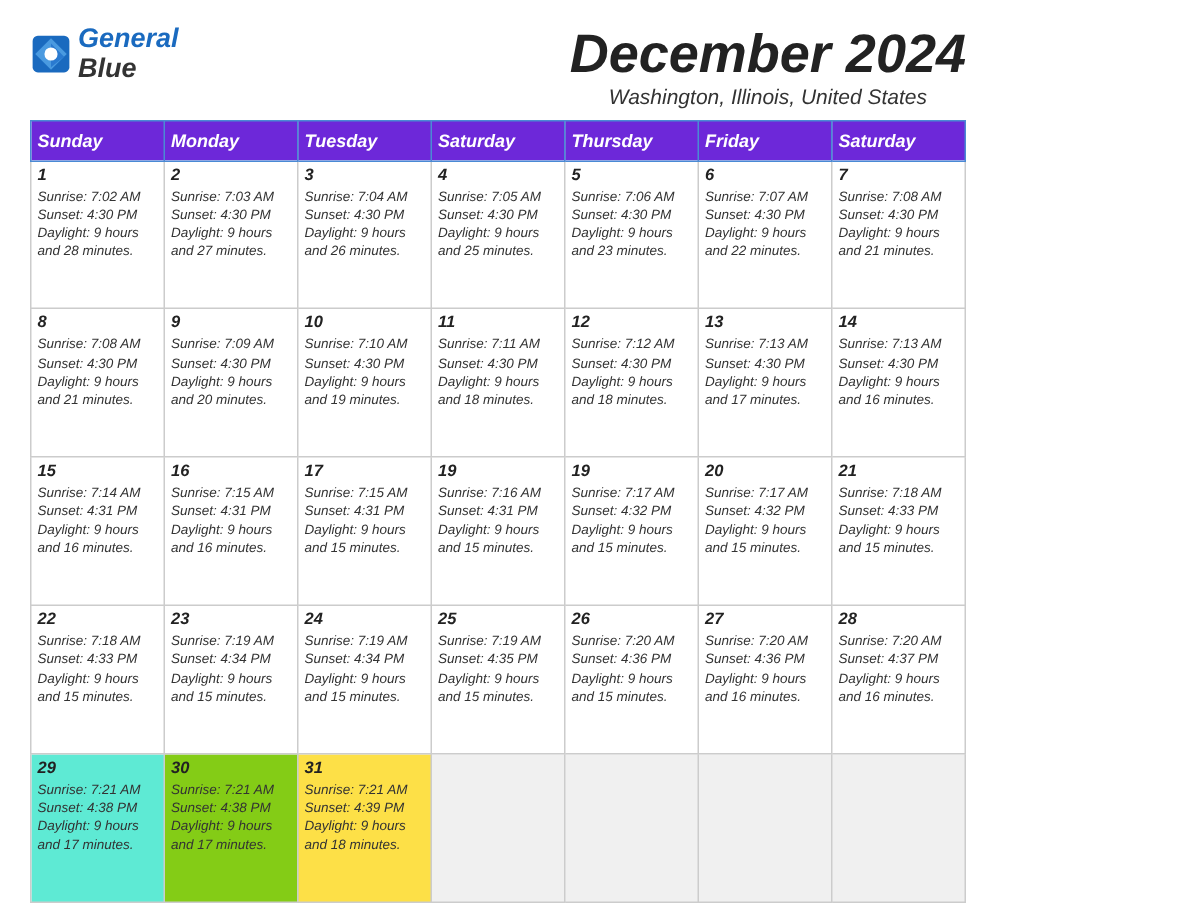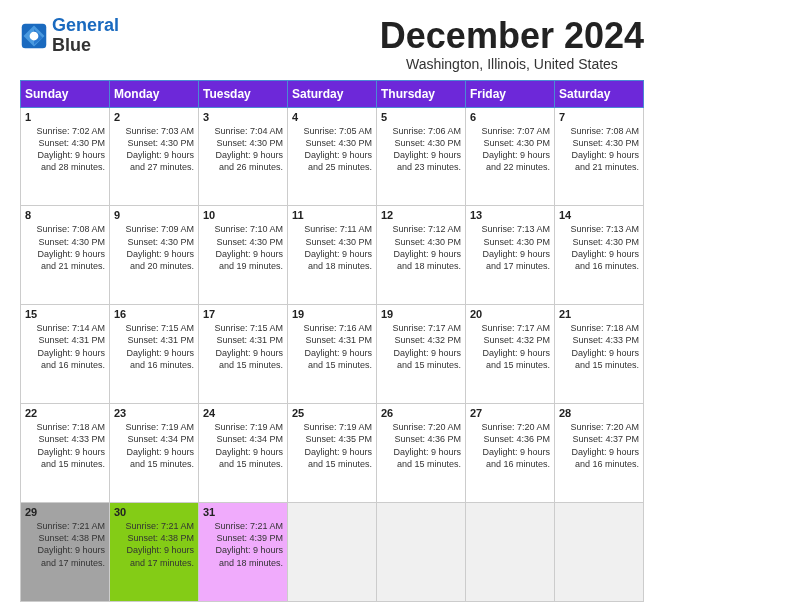--- a/index.html
+++ b/index.html
@@ -9,20 +9,21 @@
       font-family: Arial, sans-serif;
       background: #fff;
       overflow: hidden;
     }
     .page {
       width: 664px;
       height: 612px;
       padding: 16px 20px 10px 20px;
       display: flex;
       flex-direction: column;
+      font-style: italic;
     }
     .header {
       display: flex;
       justify-content: space-between;
       align-items: flex-start;
       margin-bottom: 8px;
     }
     .logo {
       display: flex;
       align-items: center;
@@ -91,21 +92,20 @@
       font-size: 11px;
       font-weight: bold;
       color: #222;
       display: block;
       margin-bottom: 2px;
     }
     .cell-text {
       font-size: 9px;
       color: #333;
       line-height: 1.35;
-      text-align: right;
     }
   </style>
 </head>
 <body>
 
 <div class="page">
   <div class="header">
     <div class="logo">
       <svg class="logo-icon" viewBox="0 0 32 32" xmlns="http://www.w3.org/2000/svg">
         <rect x="2" y="2" width="28" height="28" rx="4" fill="#1a6abf"></rect>
@@ -251,29 +251,29 @@
           <td>
             <span class="day-num">27</span>
             <div class="cell-text">Sunrise: 7:20 AM<br>Sunset: 4:36 PM<br>Daylight: 9 hours and 16 minutes.</div>
           </td>
           <td>
             <span class="day-num">28</span>
             <div class="cell-text">Sunrise: 7:20 AM<br>Sunset: 4:37 PM<br>Daylight: 9 hours and 16 minutes.</div>
           </td>
         </tr>
         <tr class="last-week">
-          <td style="background: #a3a3a3;">
+          <td style="background: #5eead4;">
             <span class="day-num">29</span>
             <div class="cell-text">Sunrise: 7:21 AM<br>Sunset: 4:38 PM<br>Daylight: 9 hours and 17 minutes.</div>
           </td>
           <td style="background: #84cc16;">
             <span class="day-num">30</span>
             <div class="cell-text">Sunrise: 7:21 AM<br>Sunset: 4:38 PM<br>Daylight: 9 hours and 17 minutes.</div>
           </td>
-          <td style="background: #f0abfc;">
+          <td style="background: #fde047;">
             <span class="day-num">31</span>
             <div class="cell-text">Sunrise: 7:21 AM<br>Sunset: 4:39 PM<br>Daylight: 9 hours and 18 minutes.</div>
           </td>
           <td class="empty" style="background: rgb(240, 240, 240);"></td>
           <td class="empty" style="background: rgb(240, 240, 240);"></td>
           <td class="empty" style="background: rgb(240, 240, 240);"></td>
           <td class="empty" style="background: rgb(240, 240, 240);"></td>
         </tr>
       </tbody>
   </table>

